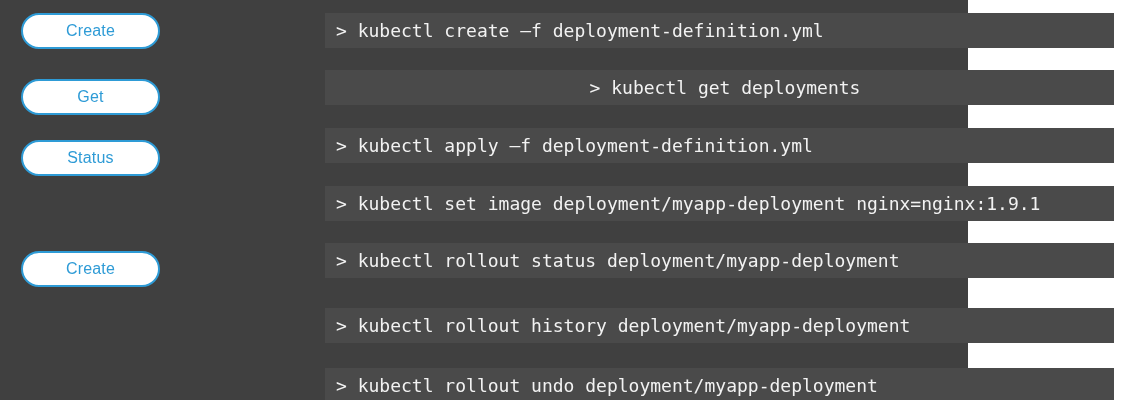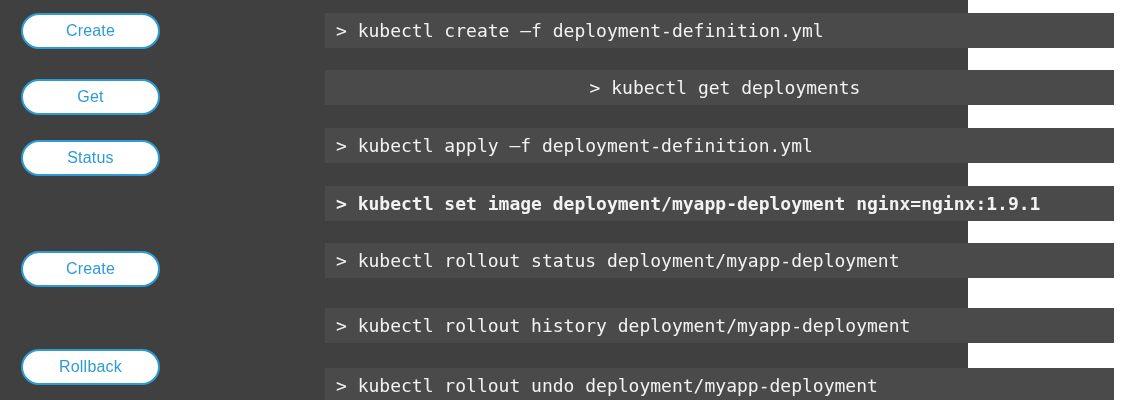--- a/index.html
+++ b/index.html
@@ -73,35 +73,34 @@
 <div id="stage">
 
   <button class="action-btn" style="top:13px;">Create</button>
 
   <button class="action-btn" style="top:79px;">Get</button>
 
   <button class="action-btn" style="top:140px;">Status</button>
 
   <button class="action-btn" style="top:251px;">Create</button>
 
-  <button class="action-btn" style="top:349px;">Rollback</button>
 
   <div class="cmd-bar" style="top:13px;">
     <span class="cmd-text">&gt; kubectl create –f deployment-definition.yml</span>
   </div>
 
   <div class="cmd-bar" style="top:70px;justify-content:center;">
     <span class="cmd-text">&gt; kubectl get deployments</span>
   </div>
 
   <div class="cmd-bar" style="top:128px;">
     <span class="cmd-text">&gt; kubectl apply –f deployment-definition.yml</span>
   </div>
 
-  <div class="cmd-bar" style="top:186px;font-weight:bold;">
+  <div class="cmd-bar" style="top:186px;">
     <span class="cmd-text">&gt; kubectl set image deployment/myapp-deployment nginx=nginx:1.9.1</span>
   </div>
 
   <div class="cmd-bar" style="top:243px;text-align:center;">
     <span class="cmd-text">&gt; kubectl rollout status deployment/myapp-deployment</span>
   </div>
 
   <div class="cmd-bar" style="top:308px;">
     <span class="cmd-text">&gt; kubectl rollout history deployment/myapp-deployment</span>
   </div>

